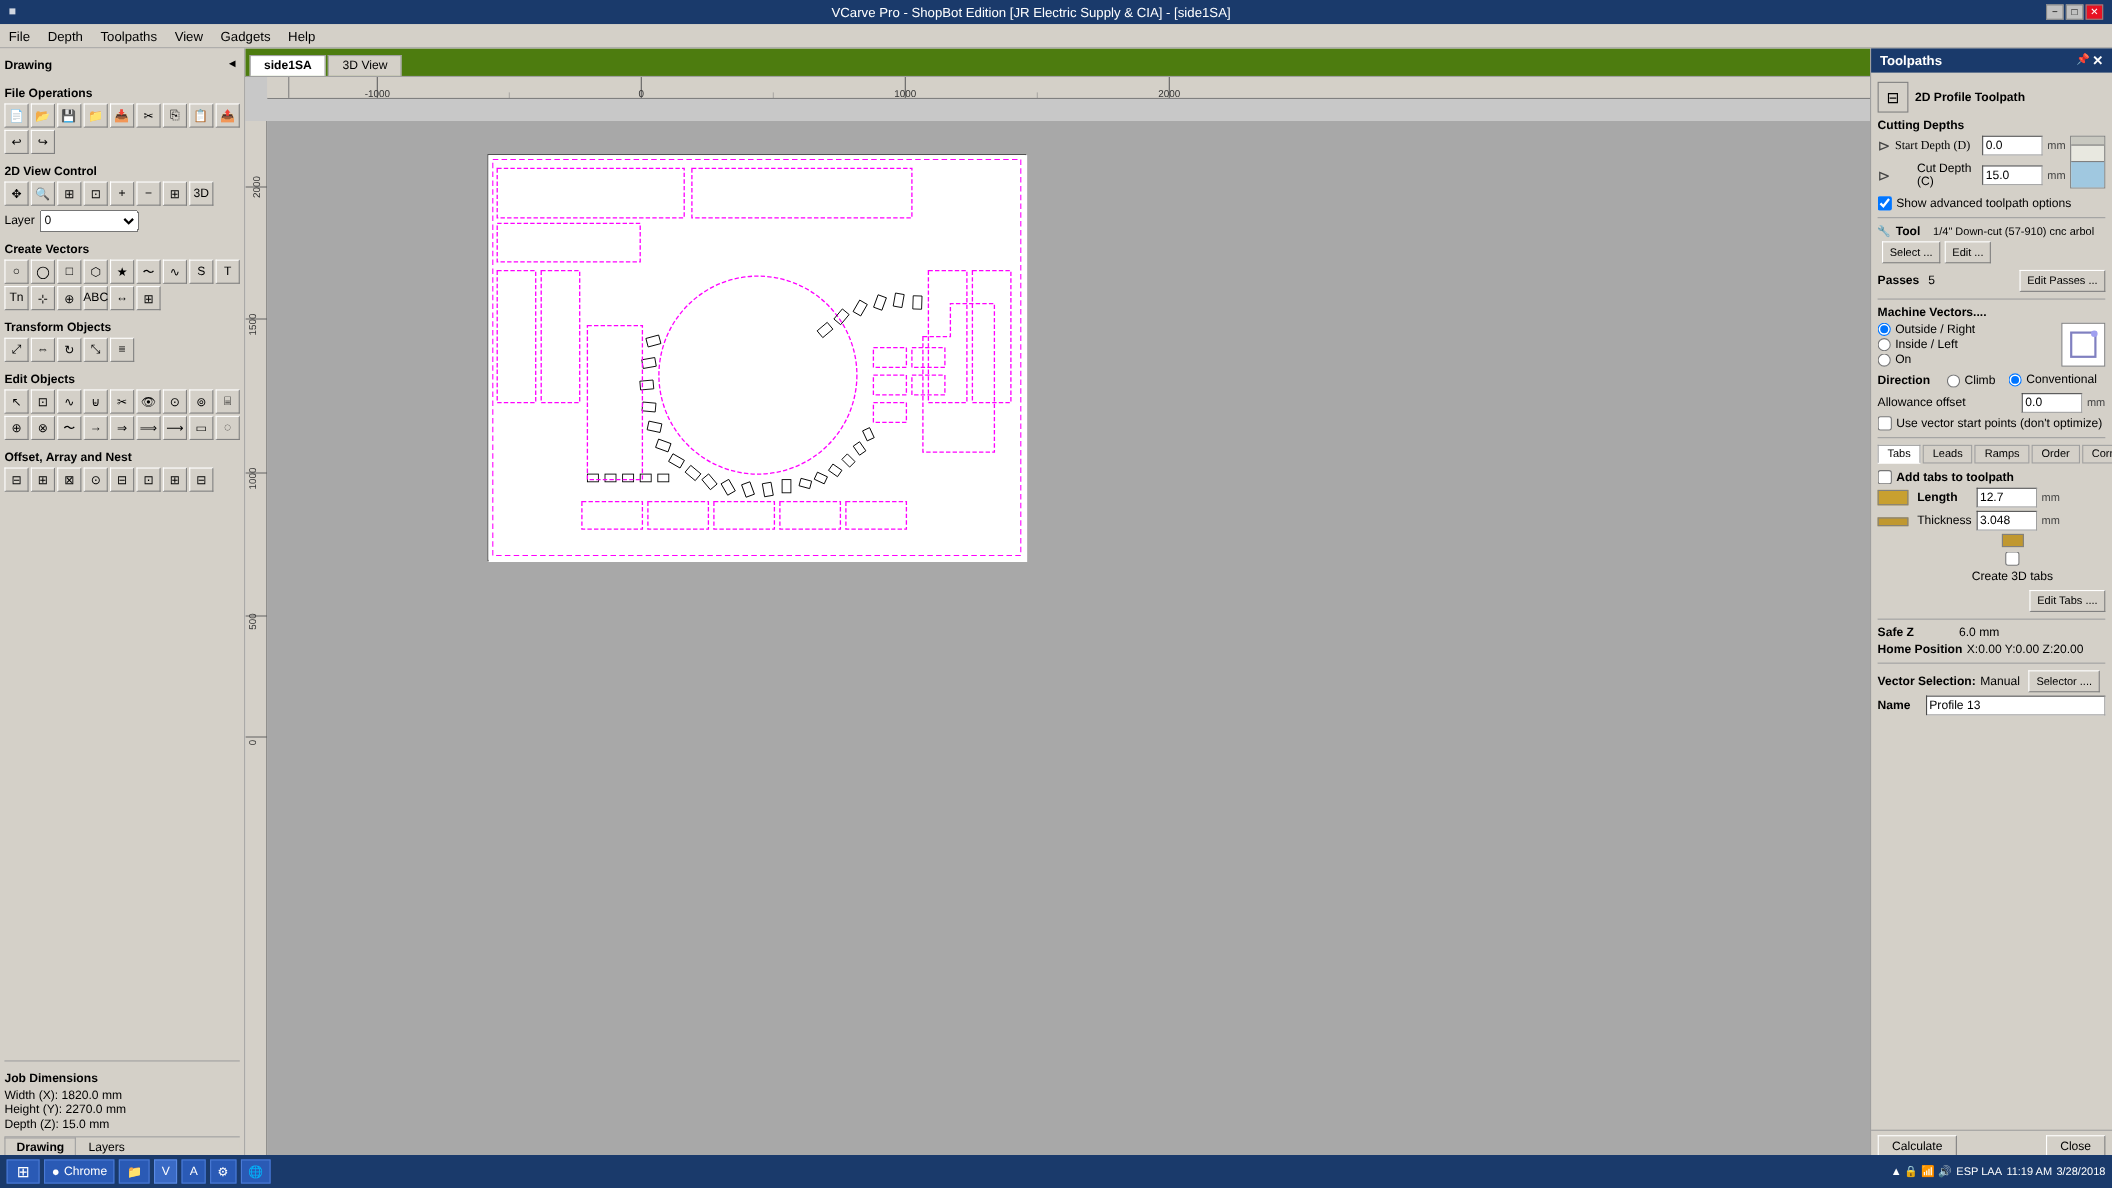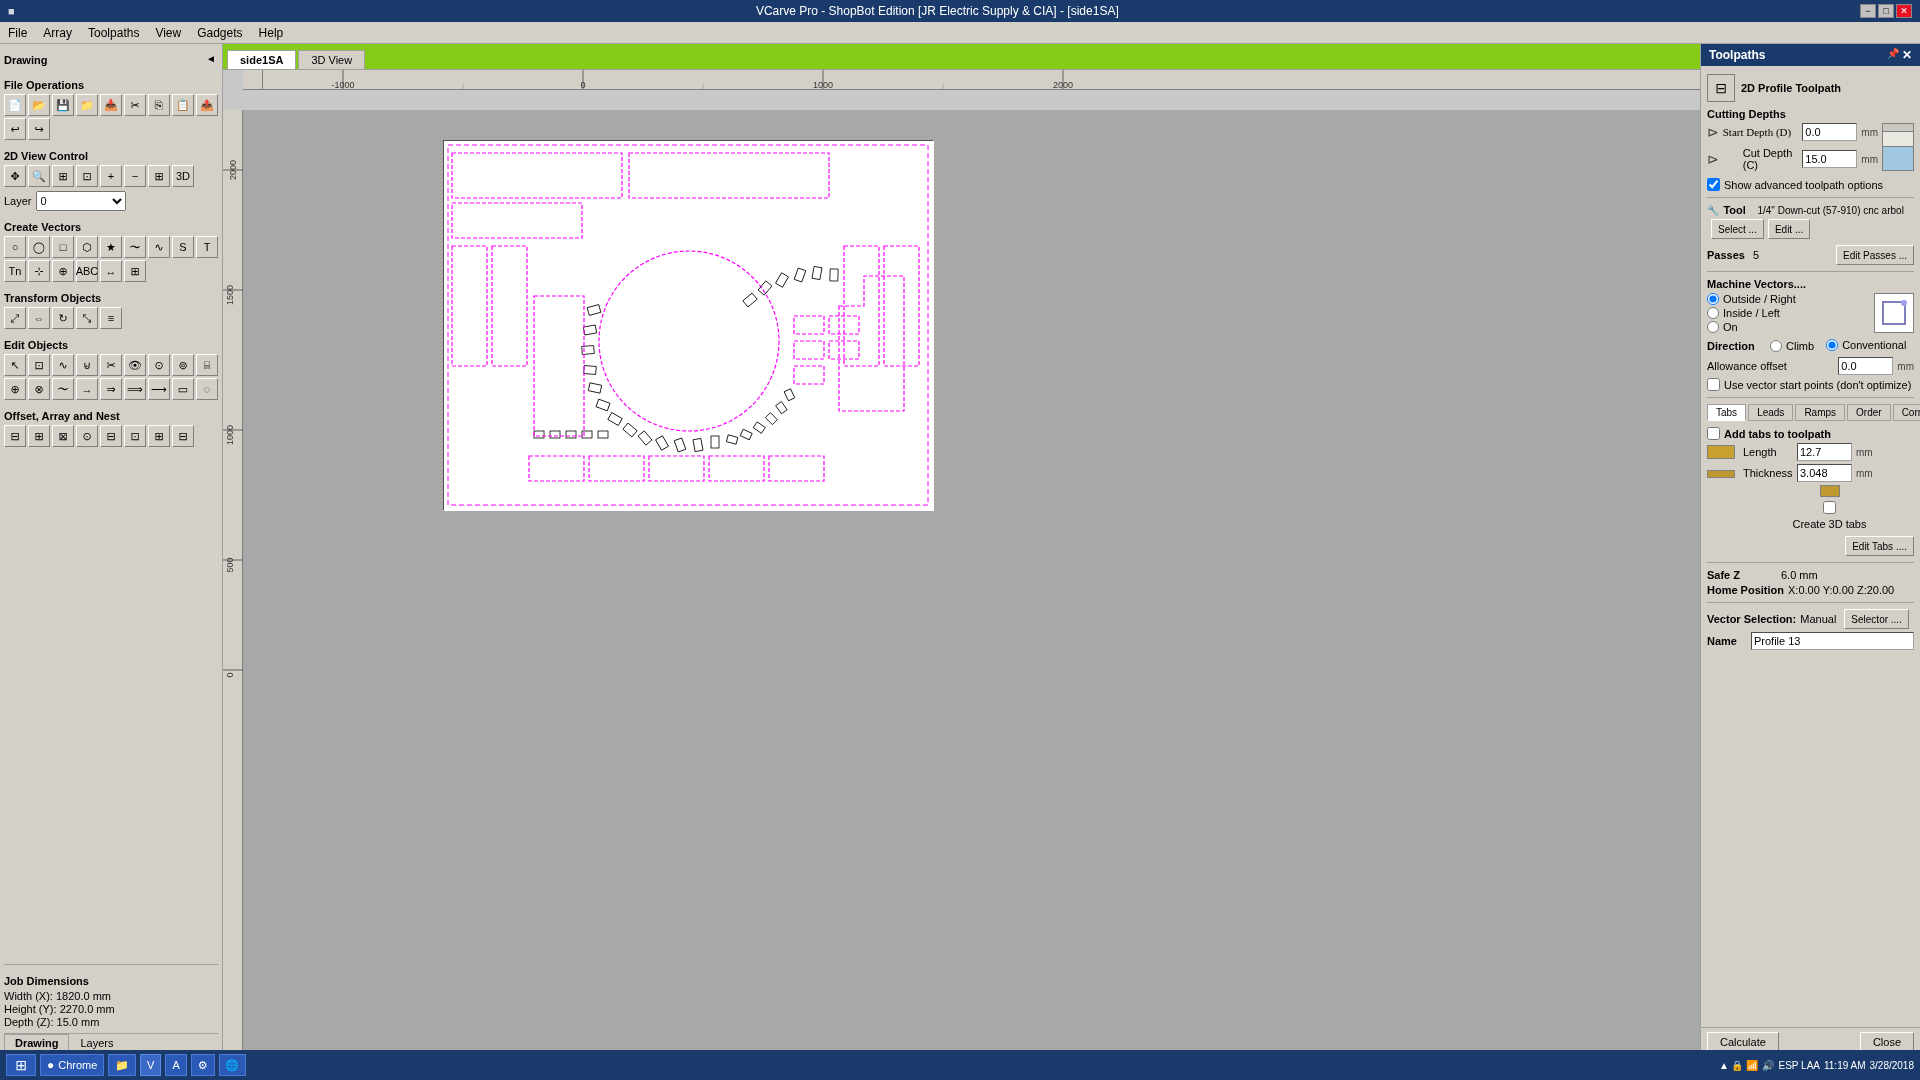--- a/index.html
+++ b/index.html
@@ -22,21 +22,21 @@
     #left-panel { width: 223px; background: #d4d0c8; border-right: 1px solid #a0a0a0; overflow-y: auto; padding: 4px; flex-shrink: 0; }
     .panel-section-title { font-weight: bold; font-size: 11px; margin: 6px 0 3px 0; }
     .tool-row { display: flex; flex-wrap: wrap; gap: 2px; margin-bottom: 4px; }
     .tool-btn { width: 22px; height: 22px; background: #d4d0c8; border: 1px solid #a0a0a0; display: flex; align-items: center; justify-content: center; cursor: pointer; font-size: 11px; border-top-color: #fff; border-left-color: #fff; border-right-color: #808080; border-bottom-color: #808080; }
     .layer-row { display: flex; align-items: center; gap: 4px; margin-bottom: 4px; }
     .layer-label { font-size: 11px; }
     .layer-select { height: 20px; font-size: 11px; width: 90px; }
 
     
     #canvas-area { flex: 1; background: #c8c8c8; position: relative; overflow: hidden; }
-    #tabs-bar { background: #84cc16; height: 26px; display: flex; align-items: flex-end; padding-left: 4px; border-bottom: 1px solid #a0a0a0; }
+    #tabs-bar { background: #4d7c0f; height: 26px; display: flex; align-items: flex-end; padding-left: 4px; border-bottom: 1px solid #a0a0a0; }
     .tab { padding: 3px 12px; background: #d4d0c8; border: 1px solid #a0a0a0; border-bottom: none; cursor: pointer; font-size: 11px; margin-right: 2px; }
     .tab.active { background: #fff; font-weight: bold; }
     #ruler-h { position: absolute; top: 0; left: 20px; right: 0; height: 20px; background: #d4d0c8; border-bottom: 1px solid #808080; }
     #ruler-v { position: absolute; top: 20px; left: 0; bottom: 0; width: 20px; background: #d4d0c8; border-right: 1px solid #808080; }
     #canvas { position: absolute; top: 20px; left: 20px; right: 0; bottom: 0; background: #a0a0a0; overflow: hidden; }
 
     
     #white-area { position: absolute; background: white; border: 1px solid #606060; }
 
     
@@ -84,21 +84,21 @@
   <span class="title">VCarve Pro - ShopBot Edition [JR Electric Supply &amp; CIA] - [side1SA]</span>
   <div class="win-controls">
     <div class="win-btn">−</div>
     <div class="win-btn">□</div>
     <div class="win-btn" style="background:#e81123; color:white;">✕</div>
   </div>
 </div>
 
 <div id="menu-bar">
   <div class="menu-item">File</div>
-  <div class="menu-item">Array</div>
+  <div class="menu-item">Depth</div>
   <div class="menu-item">Toolpaths</div>
   <div class="menu-item">View</div>
   <div class="menu-item">Gadgets</div>
   <div class="menu-item">Help</div>
 </div>
 
 <div id="main">
 
   <div id="left-panel" style="display:flex; flex-direction:column; position:relative;">
     <div style="display:flex; align-items:center; justify-content:space-between; margin-bottom:4px;">
@@ -475,21 +475,21 @@
         <div class="tp-tab">Corners</div>
       </div>
 
       <div class="tp-checkbox-row">
         <input type="checkbox" style="">
         <span style="font-weight:bold;">Add tabs to toolpath</span>
       </div>
 
       <div class="tp-tool-row" style="margin-bottom:3px;">
         <div style="width:28px; height:14px; background:#c8a030; border:1px solid #808080; flex-shrink:0;"></div>
-        <span style="min-width:50px; margin-left:4px;">Length</span>
+        <span style="min-width:50px; margin-left:4px;font-weight:bold;">Length</span>
         <input class="tp-input" type="text" value="12.7" style="">
         <span class="tp-unit">mm</span>
       </div>
 
       <div class="tp-tool-row" style="margin-bottom:3px;">
         <div style="width:28px; height:8px; background:#c09830; border:1px solid #808080; flex-shrink:0; margin-top:2px;"></div>
         <span style="min-width:50px; margin-left:4px;">Thickness</span>
         <input class="tp-input" type="text" value="3.048" style="">
         <span class="tp-unit">mm</span>
       </div>

